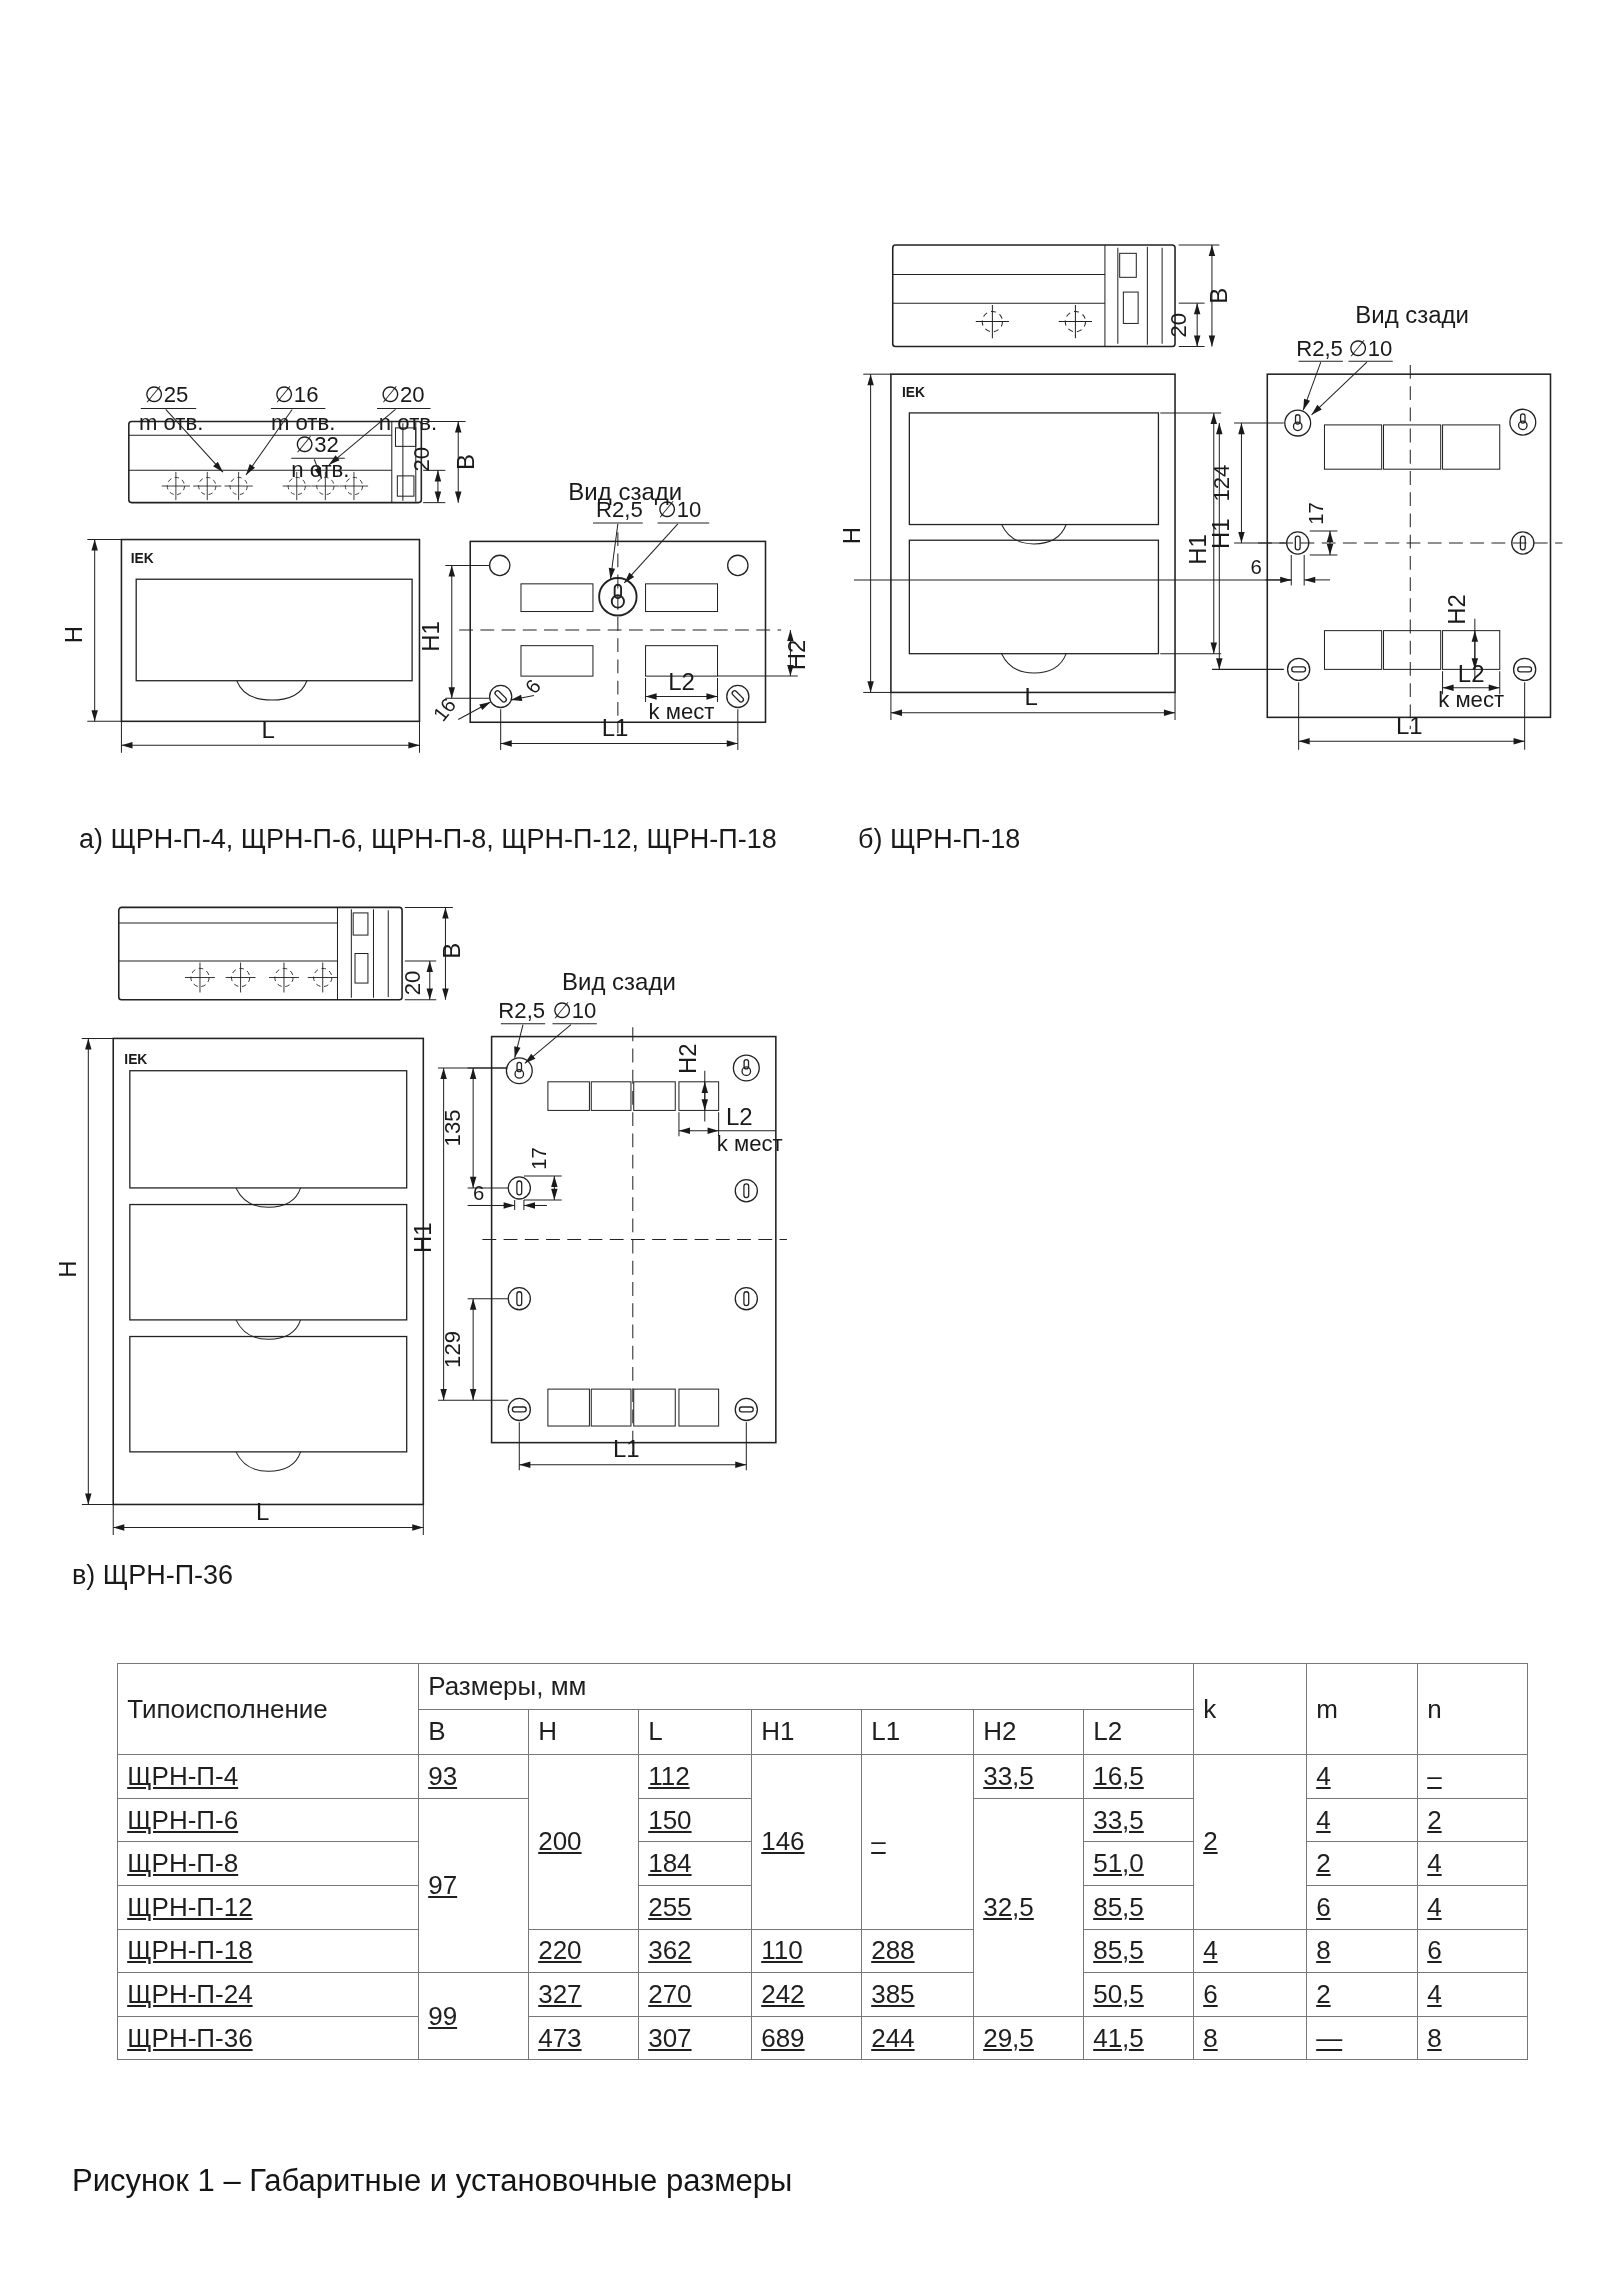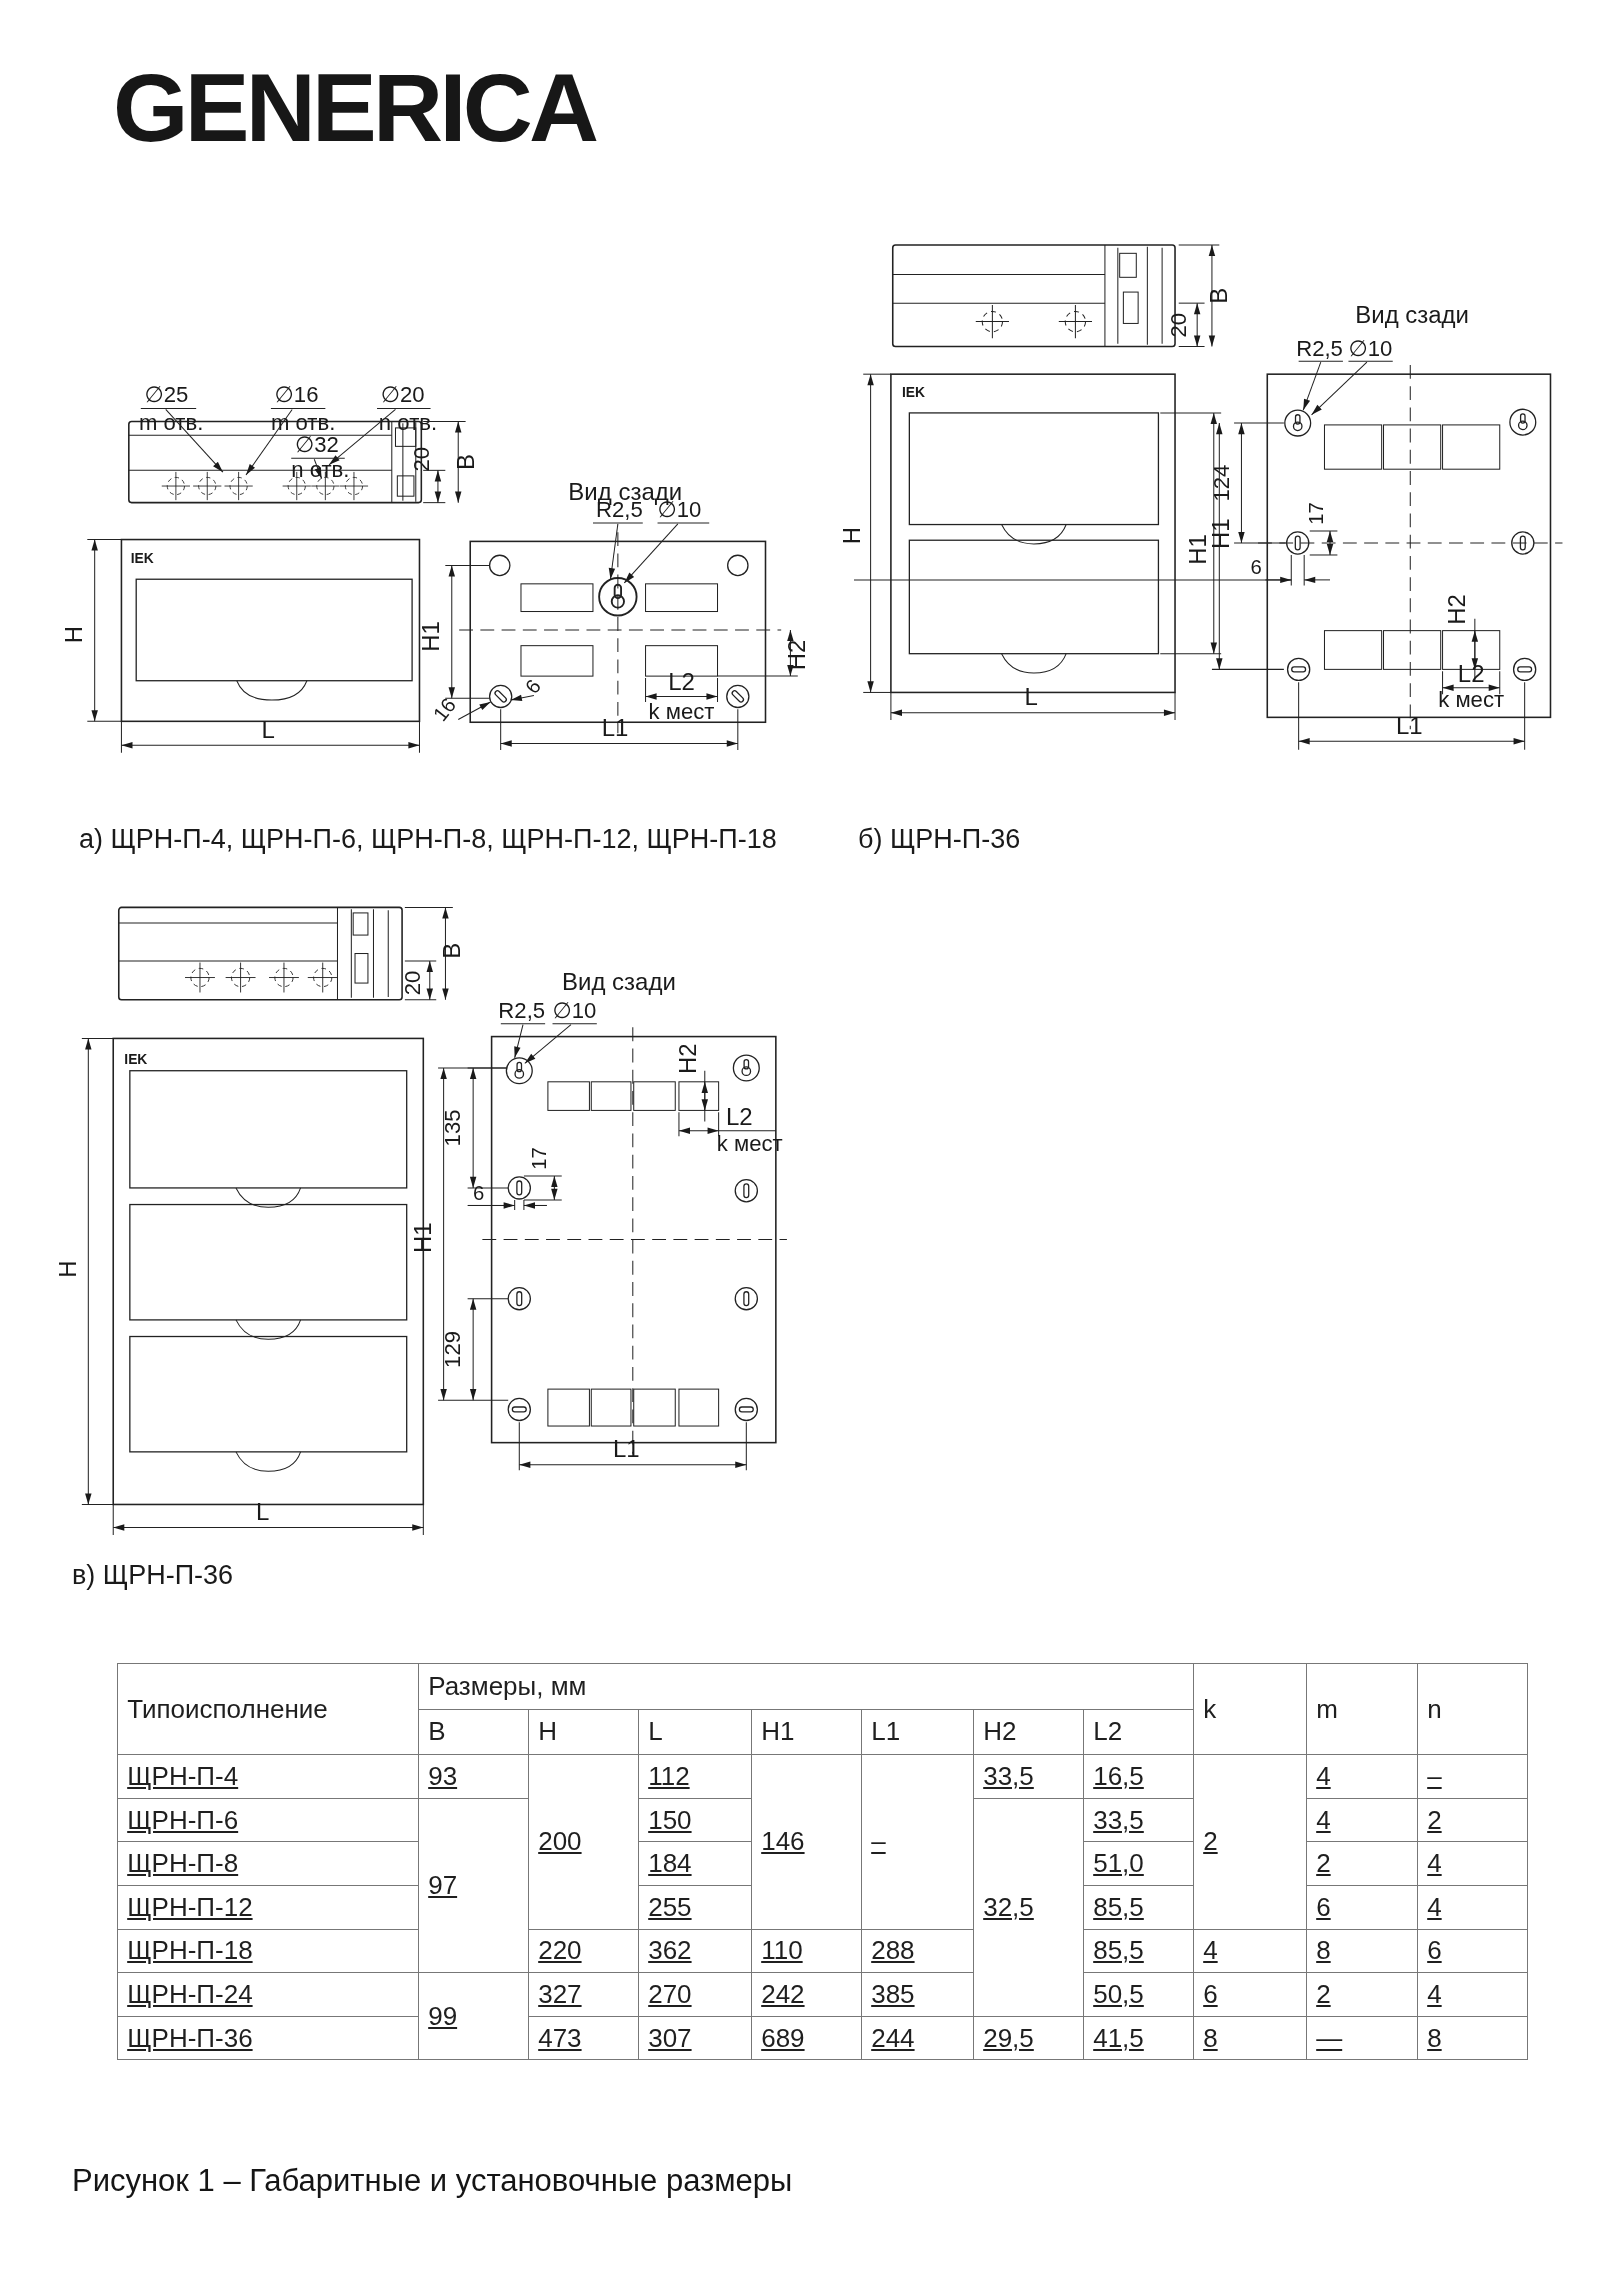--- a/index.html
+++ b/index.html
@@ -59,21 +59,20 @@
         <circle r="12" fill="none"></circle>
         <rect x="-7.5" y="-2.6" width="15" height="5.2" rx="2.6" fill="none"></rect>
       </g>
       <g id="dslot">
         <circle r="12" fill="none"></circle>
         <rect x="-7.5" y="-2.6" width="15" height="5.2" rx="2.6" fill="none" transform="rotate(45)"></rect>
       </g>
     </defs>
   </svg>
 
-  <div class="logo">GENERICA</div>
 
   <svg class="drawing" style="left:78px;top:367px" width="766" height="406" viewBox="0 0 830 440">
 
     <g>
       <rect x="55" y="59" width="317" height="88" rx="3" class="ol"></rect>
       <line x1="55" y1="74" x2="340" y2="74" class="tl"></line>
       <line x1="55" y1="112" x2="340" y2="112" class="tl"></line>
       <line x1="340" y1="59" x2="340" y2="147" class="tl"></line>
       <line x1="352" y1="61" x2="352" y2="145" class="tl"></line>
       <rect x="344" y="66" width="22" height="20" class="tl"></rect>
@@ -324,21 +323,21 @@
         <text x="669" y="516" text-anchor="middle" class="t24">k мест</text>
       </g>
       <g>
         <line x1="482" y1="489" x2="482" y2="562" class="tl"></line>
         <line x1="727" y1="489" x2="727" y2="562" class="tl"></line>
         <line x1="482" y1="553" x2="727" y2="553" class="dim" marker-start="url(#mS)" marker-end="url(#mE)"></line>
         <text x="602" y="545" text-anchor="middle" class="t26">L1</text>
       </g>
     </g>
   </svg>
-  <div class="cap" style="left:858px;top:824px">б) ЩРН-П-36</div>
+  <div class="cap" style="left:858px;top:824px">б) ЩРН-П-18</div>
 
   <svg class="drawing" style="left:65px;top:900px" width="748" height="646" viewBox="0 0 810 700">
 
     <g>
       <rect x="58" y="8" width="307" height="100" rx="3" class="ol"></rect>
       <line x1="58" y1="25" x2="295" y2="25" class="tl"></line>
       <line x1="58" y1="66" x2="295" y2="66" class="tl"></line>
       <line x1="295" y1="8" x2="295" y2="108" class="tl"></line>
       <line x1="310" y1="10" x2="310" y2="106" class="tl"></line>
       <rect x="312" y="14" width="16" height="24" class="tl"></rect>

